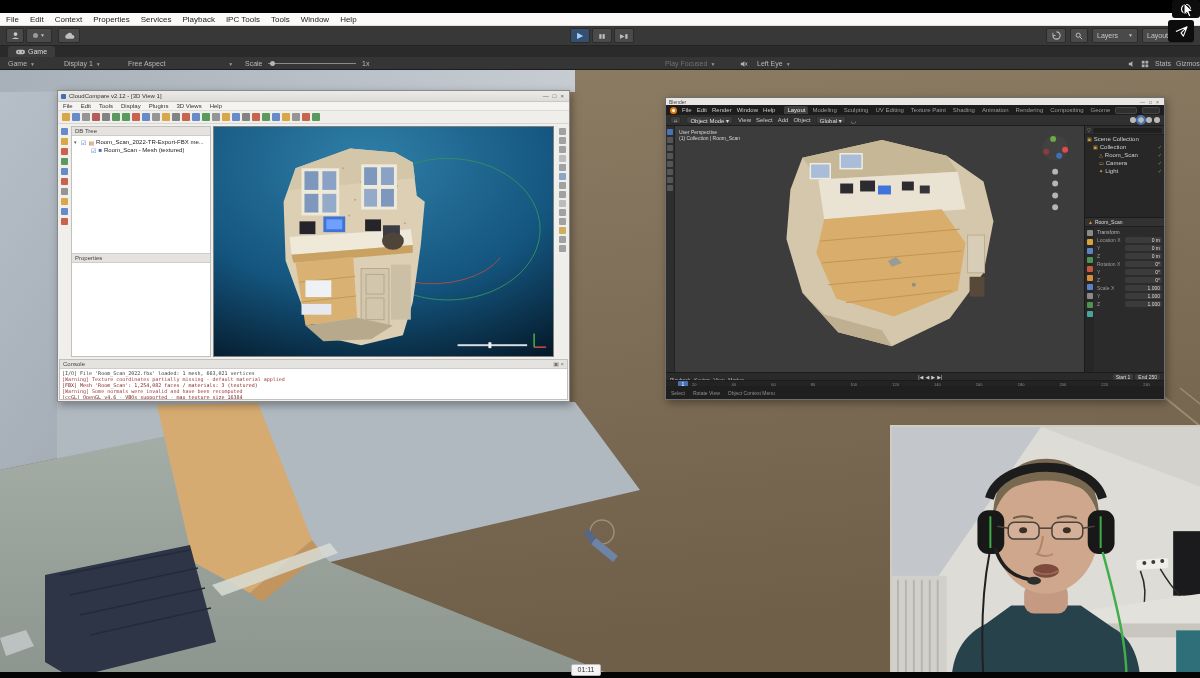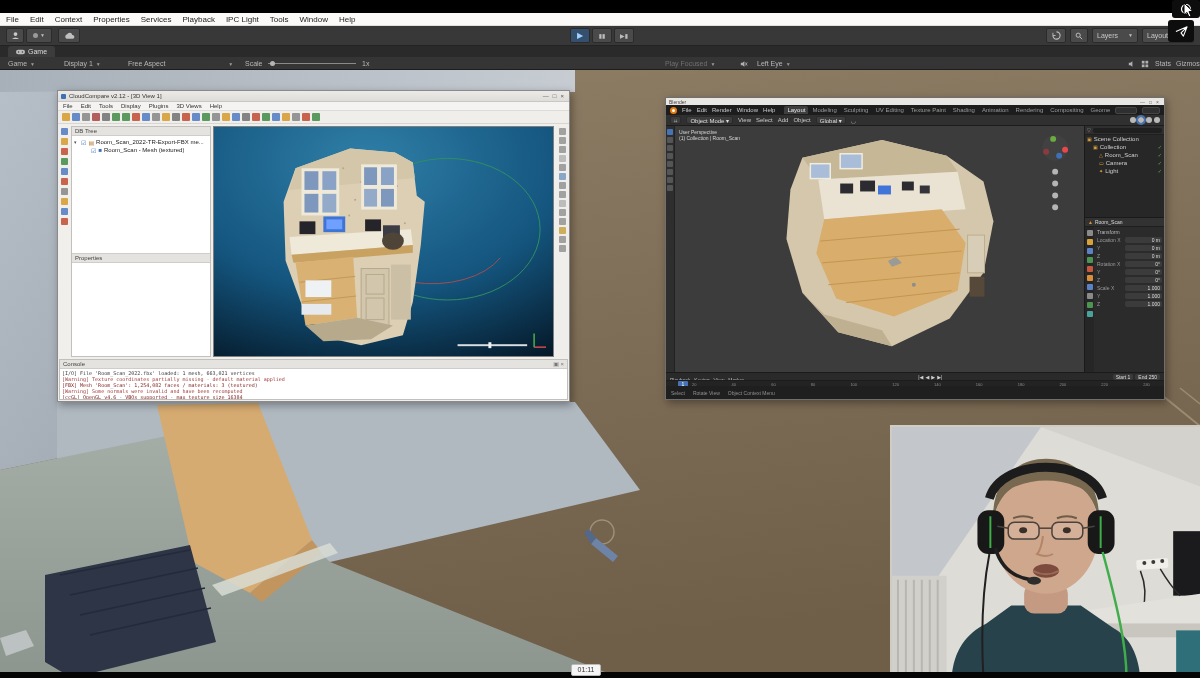--- a/index.html
+++ b/index.html
@@ -141,21 +141,21 @@
 
   <div class="abs u-menubar">
     <div class="u-menu">
 
     <span>File</span>
         <span>Edit</span>
         <span>Context</span>
         <span>Properties</span>
         <span>Services</span>
         <span>Playback</span>
-        <span>IPC Light</span>
+        <span>IPC Tools</span>
         <span>Tools</span>
         <span>Window</span>
         <span>Help</span>
       </div>
   </div>
 
   <div class="abs u-toolbar">
     <div class="tb-btn" style="left:6px; width:18px;">
       <svg width="9" height="9" viewBox="0 0 10 10">
           <circle cx="5" cy="3.4" r="2.1" fill="#c8c8c8"></circle>

